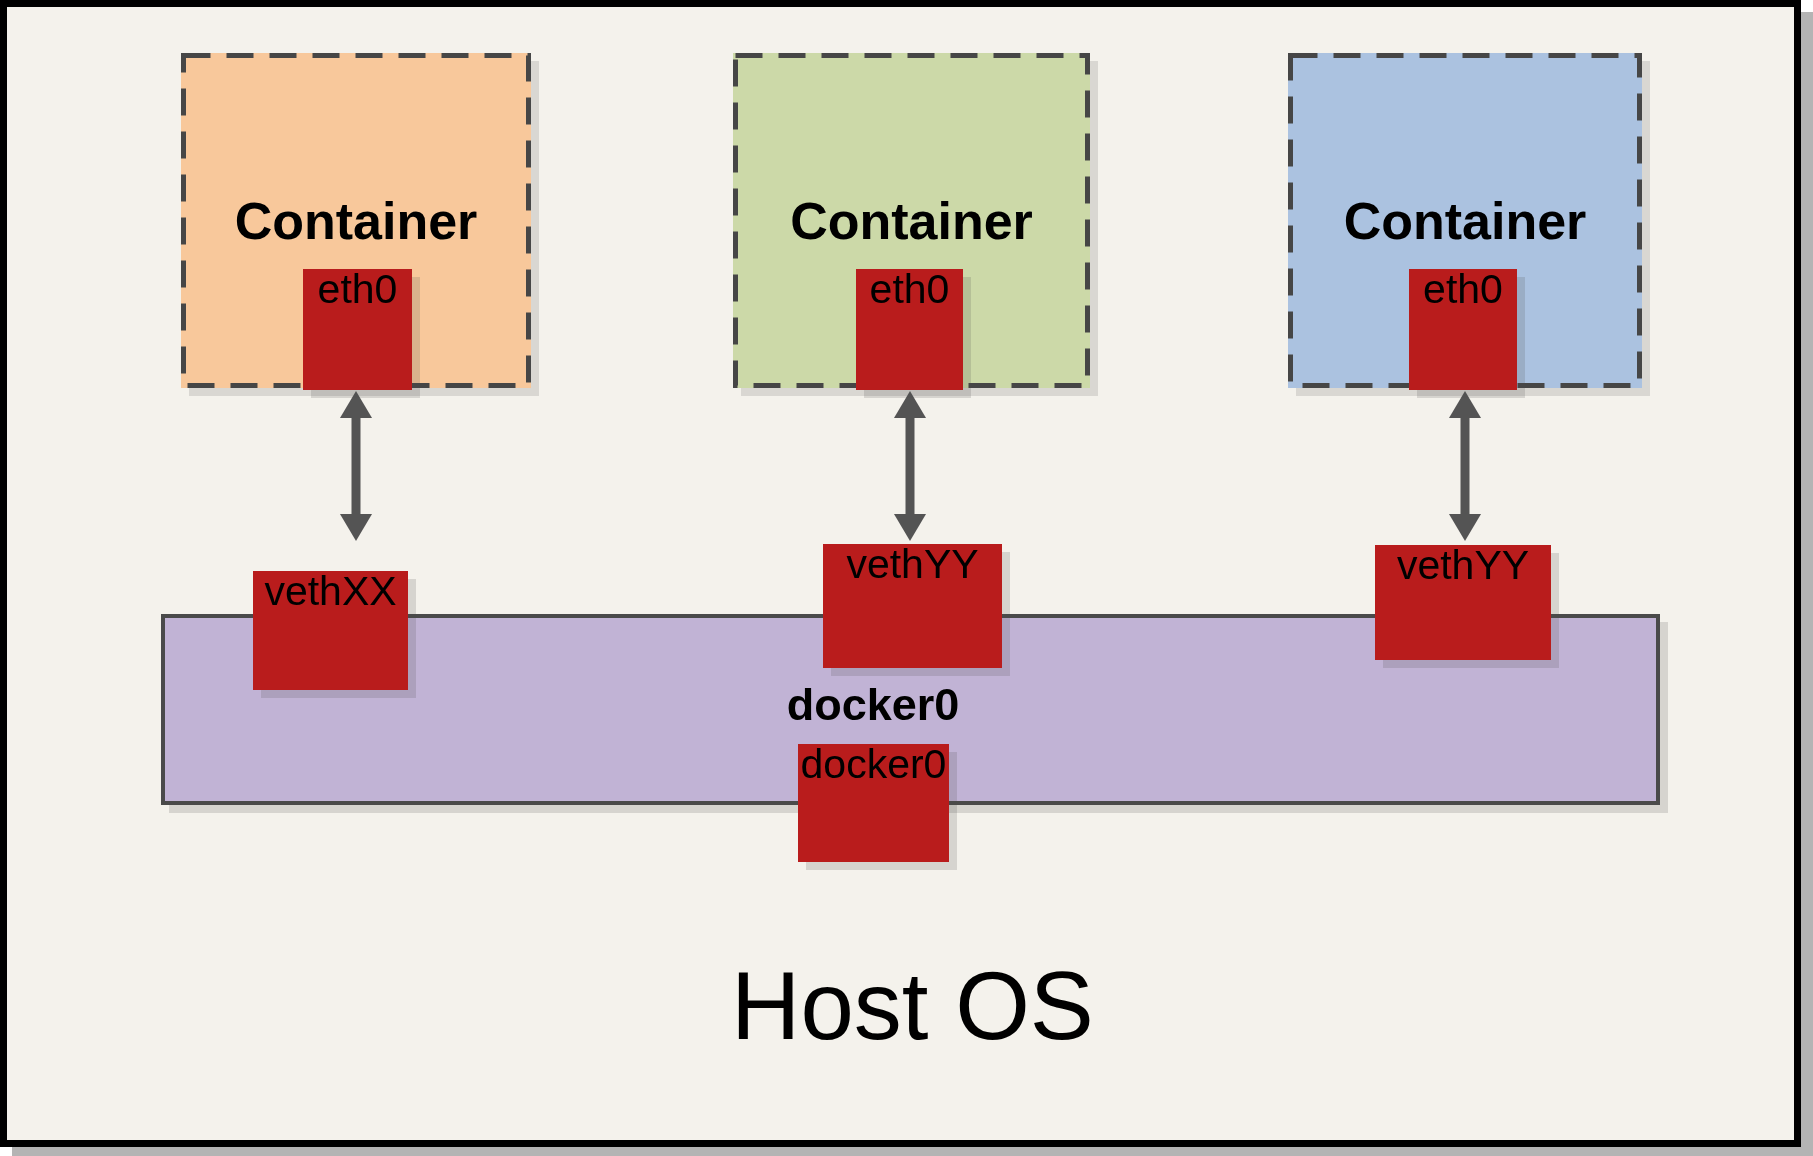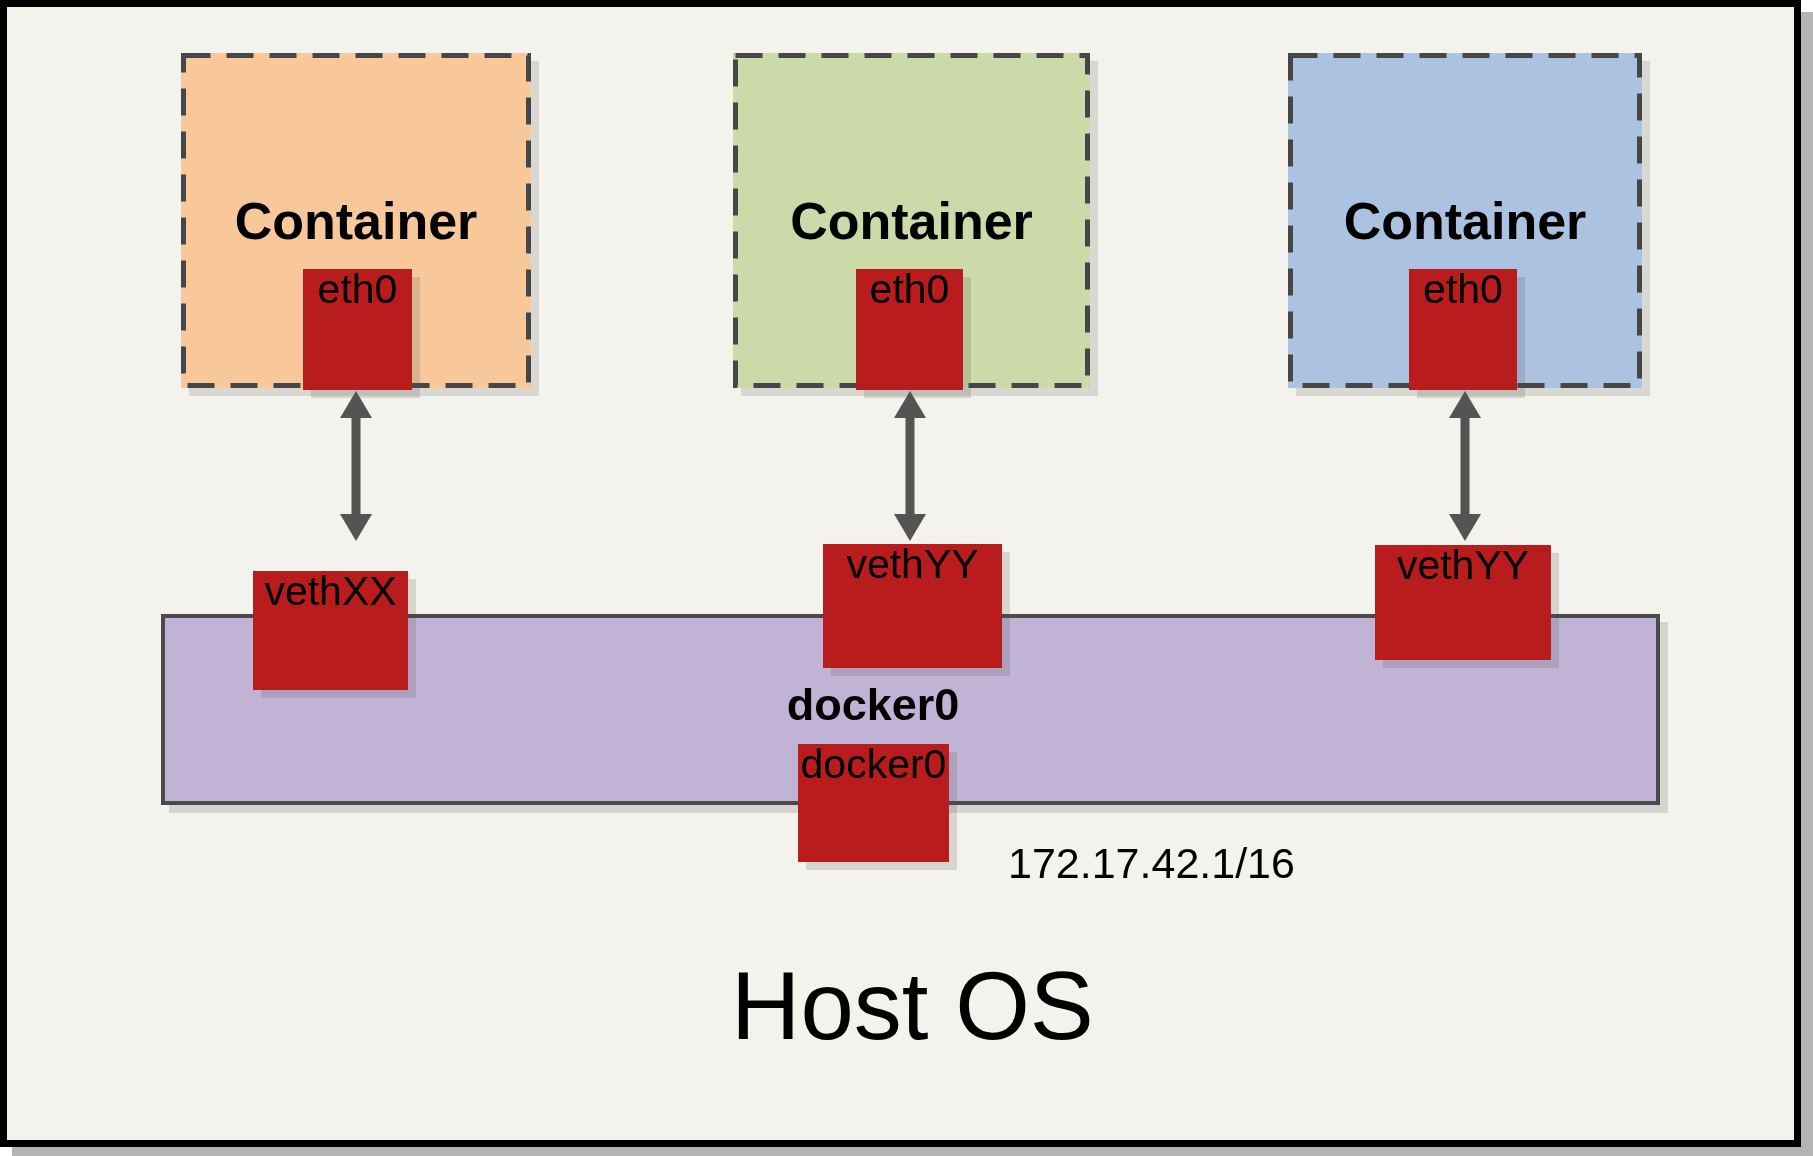--- a/index.html
+++ b/index.html
@@ -150,17 +150,16 @@
     <span>vethYY</span>
   </div>
   <div class="note veth3">
     <span>vethYY</span>
   </div>
 
   <div class="note dockerif">
     <span>docker0</span>
   </div>
 
-  <div class="ip-label">172.17.42.1/16</div>
 
   <div class="host-label">Host OS</div>
 
 </div>
 
 </body></html>

